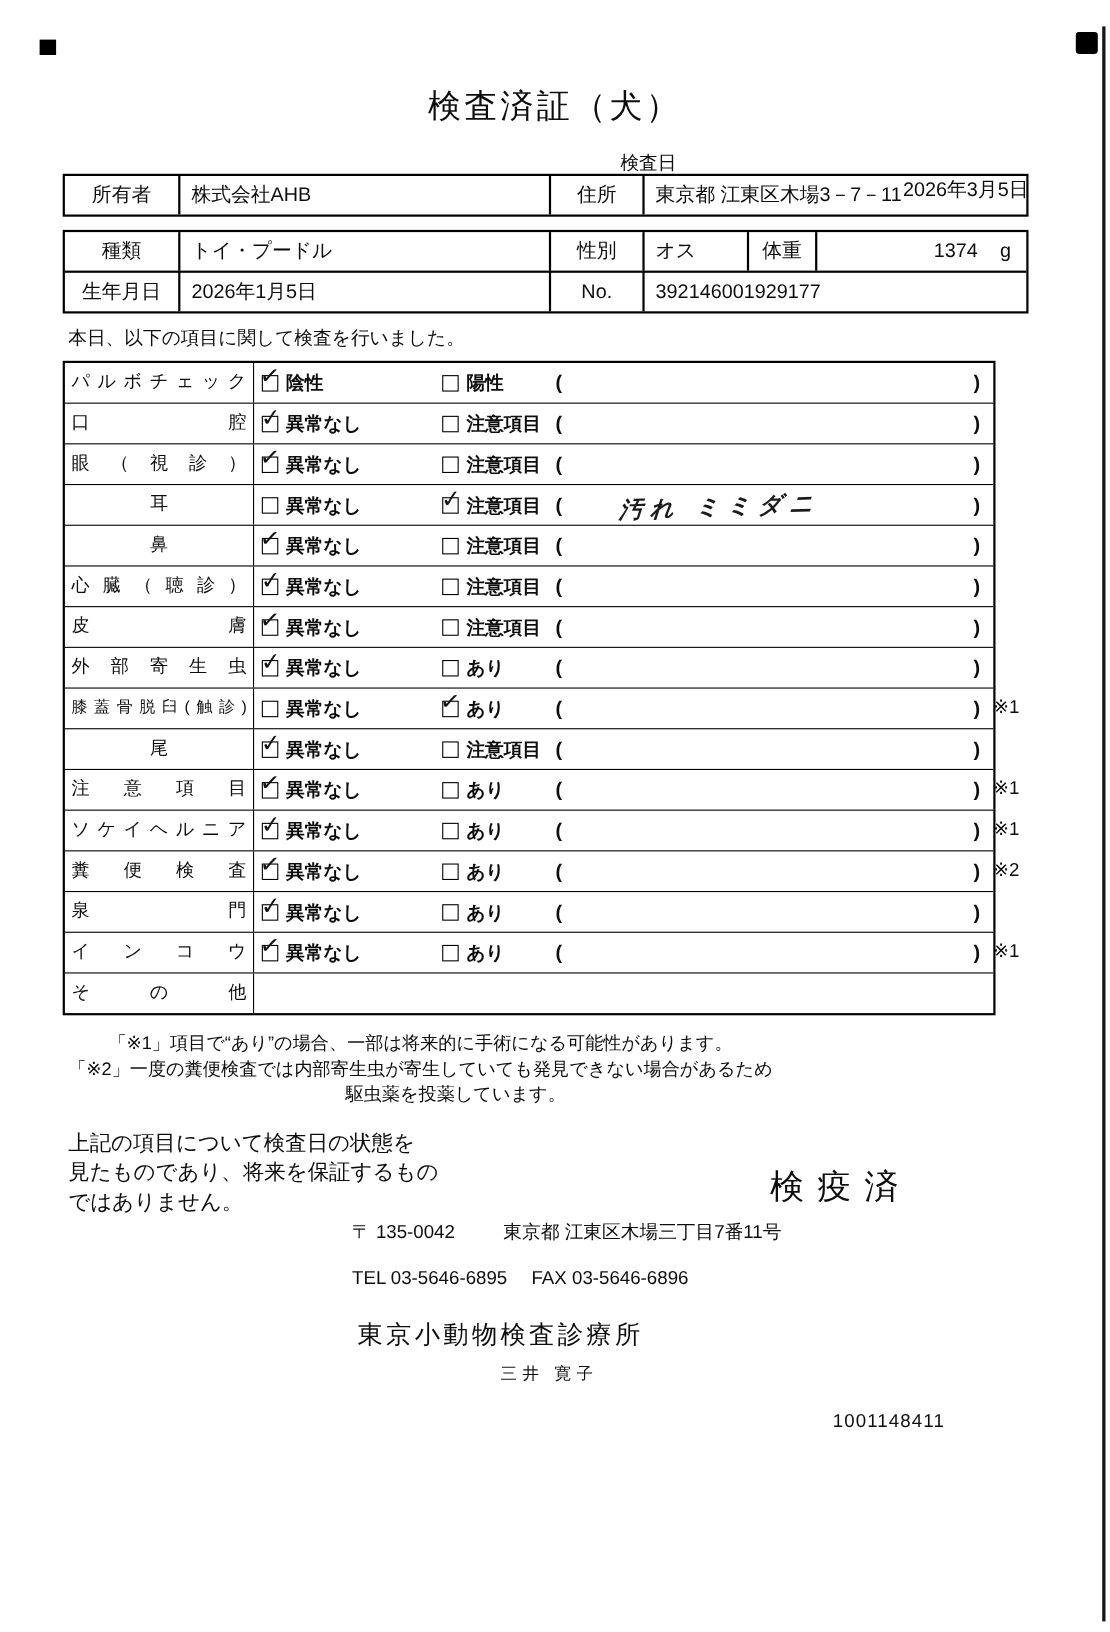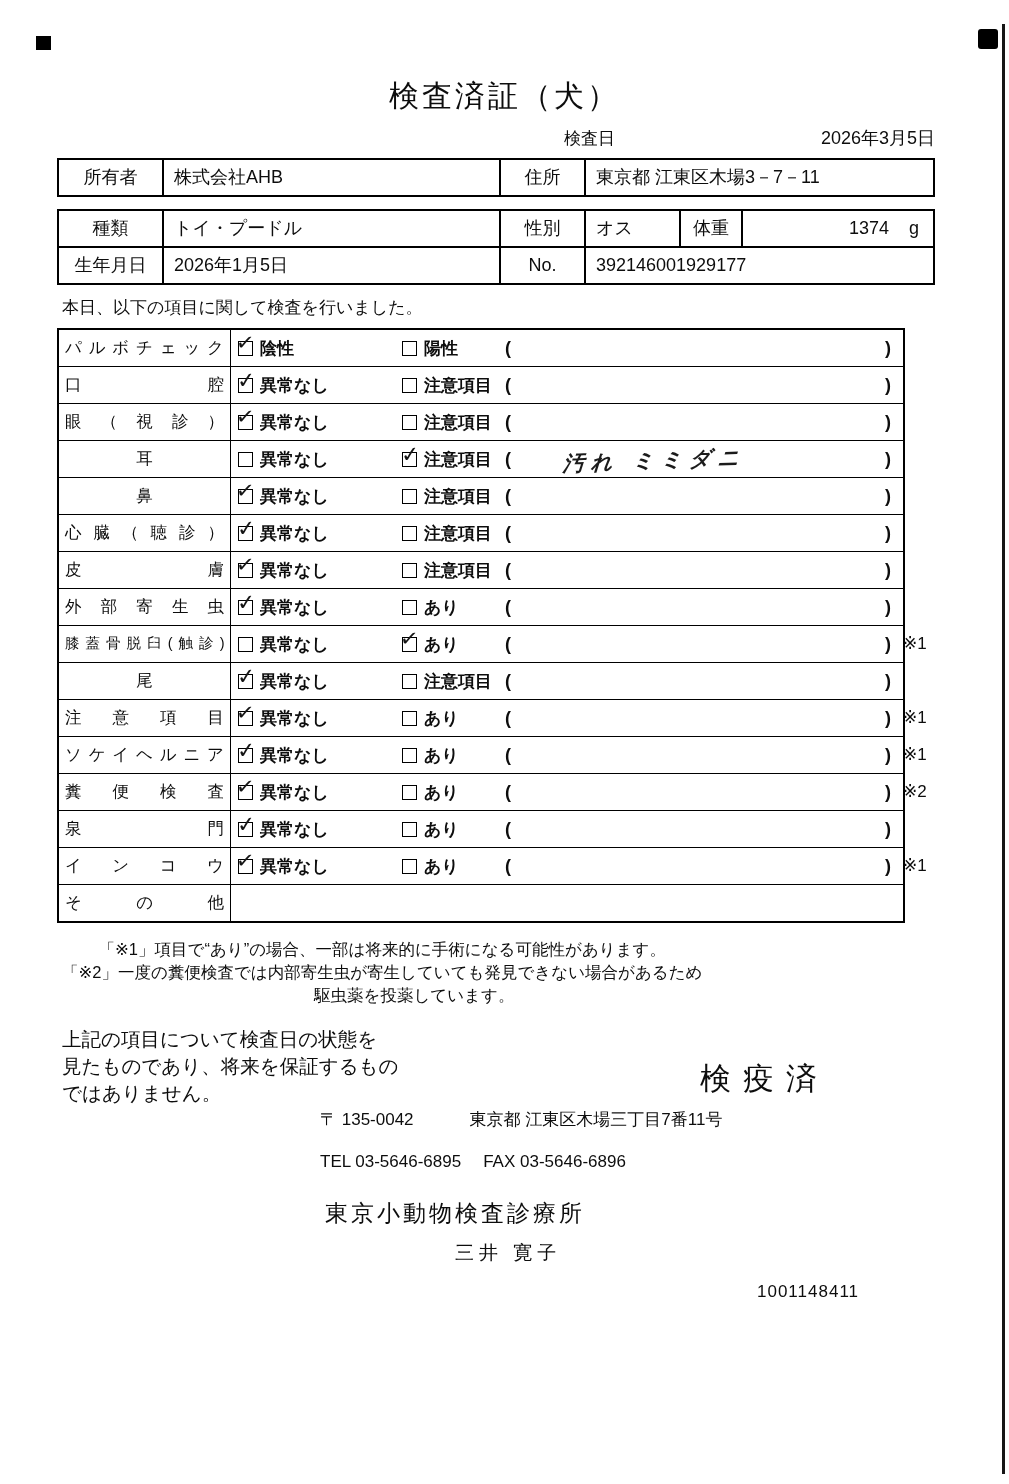--- a/index.html
+++ b/index.html
@@ -4,22 +4,22 @@
 <style>
   html,body { margin:0; padding:0; background:#e8e8e8; }
   .page {
     position:relative; width:1009px; height:1484px; margin:0 auto;
     background:#ffffff; overflow:hidden; color:#0d0d0d;
     font-family:"Liberation Sans","DejaVu Sans",sans-serif;
   }
   
   .title { position:absolute; top:76px; left:0; width:100%; text-align:center;
            font-size:30px; letter-spacing:3px; }
-  .date-line { position:absolute; top:126px; left:498px; width:437px; display:flex;
-               font-size:17px; align-items:flex-end; }
+  .date-line { position:absolute; top:137px; left:498px; width:437px; display:flex;
+               font-size:17px; align-items:flex-start;flex-direction:column; }
   .date-line .dl { margin-left:66px; }
   .date-line .dv { margin-left:auto; font-size:18px; }
 
   
   .t1, .t2 { position:absolute; left:57px; width:874px; border:2px solid #000; display:grid; }
   .t1 { top:158px; grid-template-columns:103px 337px 85px 349px; }
   .t2 { top:209px; grid-template-columns:103px 337px 85px 95px 62px 192px; }
   .t1 > div, .t2 > div { height:35px; line-height:35px; font-size:18px; overflow:hidden; }
   .lab { text-align:center; }
   .val { padding:0 10px; }
@@ -51,24 +51,24 @@
   .note { flex:1; display:block; padding-left:52px; white-space:nowrap; overflow:visible; }
   .note.filled { font-size:21px; letter-spacing:7px; font-style:italic;
                  transform:rotate(-2deg) skewX(-6deg); color:#1b1b1b; }
   .mark { position:absolute; right:-42px; top:7px; width:42px; font-size:17px; }
 
   
   .fn { position:absolute; left:62px; top:938px; font-size:16.5px; line-height:23px;text-align:center; }
   .fn .indent { padding-left:64px; }
   .disc { position:absolute; left:62px; top:1026px; font-size:19.5px; line-height:27px; }
   .stamp { position:absolute; left:700px; top:1058px; font-size:31px; letter-spacing:12px; }
-  .addr { position:absolute; left:320px; top:1108px; font-size:17px; display:flex; gap:56px; }
+  .addr { position:absolute; left:320px; top:1108px; font-size:17px; display:flex; gap:44px; }
   .telfax { position:absolute; left:320px; top:1152px; font-size:17px; display:flex; gap:22px; }
   .clinic { position:absolute; left:325px; top:1198px; font-size:23px; letter-spacing:3px; }
-  .person { position:absolute; left:455px; top:1240px; font-size:19px; letter-spacing:5px; }
+  .person { position:absolute; left:455px; top:1240px; font-size:15px; letter-spacing:5px; }
   .serial { position:absolute; left:757px; top:1282px; font-size:17px; letter-spacing:1px; }
 
   
   .art-tl { position:absolute; left:36px; top:36px; width:15px; height:14px; background:#000; }
   .art-tr { position:absolute; left:978px; top:29px; width:20px; height:20px; background:#000; border-radius:3px; }
   .art-right { position:absolute; left:1002px; top:24px; width:3px; height:1450px; background:#161616; }
 </style>
 </head>
 <body>
 

